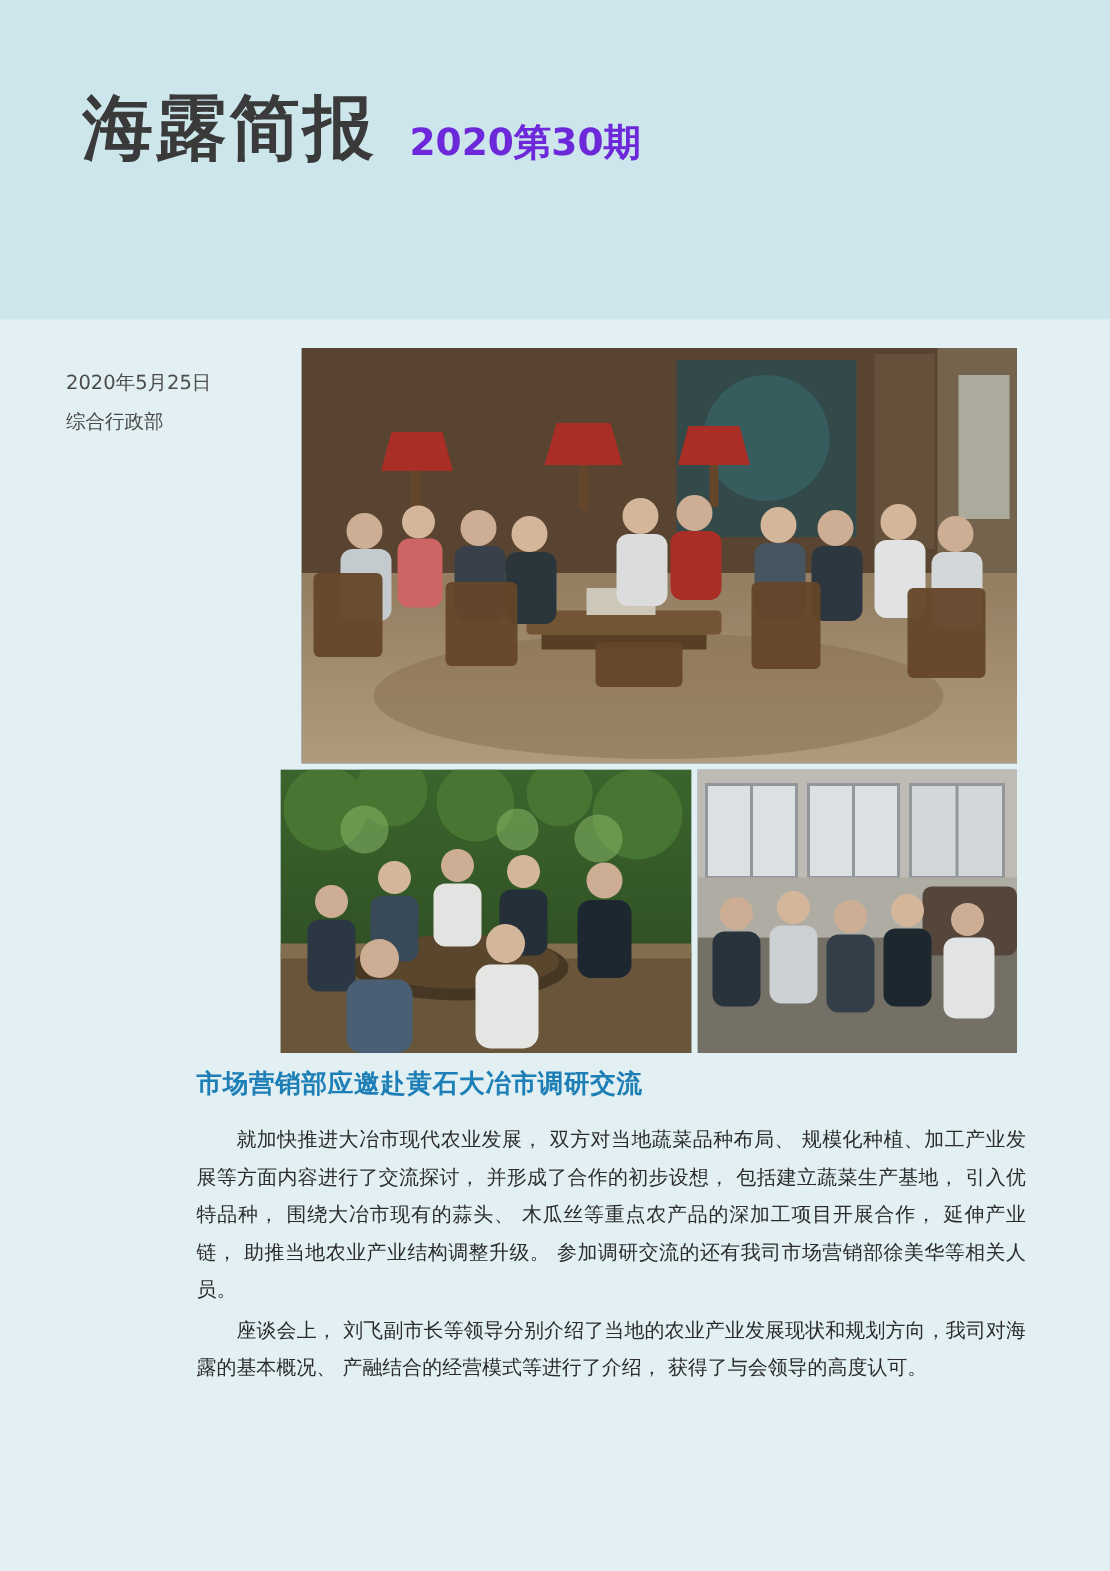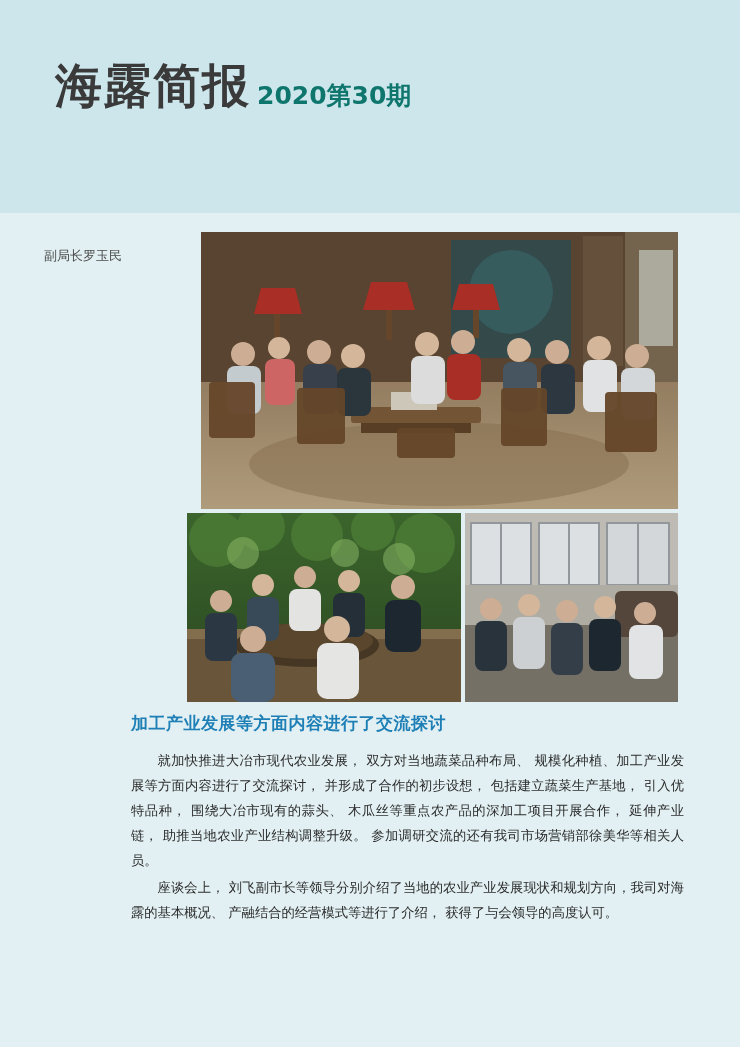--- a/index.html
+++ b/index.html
@@ -41,24 +41,24 @@
   }
   .masthead-title {
     font-family: "DejaVu Sans", "Liberation Sans", sans-serif;
     font-size: 47px;
     font-weight: bold;
     letter-spacing: 2px;
     color: #3a3a3a;
     line-height: 1;
   }
   .masthead-issue {
-    margin-left: 6px;
+    margin-left: 22px;
     font-size: 25px;
     font-weight: bold;
-    color: #0f766e;
+    color: #6d28d9;
     letter-spacing: 0px;
     position: relative;
     top: 2px;
   }
 
   
   .body-bg {
     position: absolute;
     left: 0;
     top: 213px;
@@ -138,21 +138,22 @@
   <div class="header">
     <div class="header-inner">
       <div class="masthead-title">海露简报</div>
       <div class="masthead-issue">2020第30期</div>
     </div>
   </div>
 
   <div class="body-bg"></div>
 
   <div class="meta">
-    <div class="meta-dept">副局长罗玉民</div>
+    <div class="meta-date">2020年5月25日</div>
+    <div class="meta-dept">综合行政部</div>
   </div>
 
   <div class="photo photo-main">
     <svg viewBox="0 0 477 277" preserveAspectRatio="none" aria-hidden="true">
       <defs>
         <linearGradient id="wallG" x1="0" y1="0" x2="0" y2="1">
           <stop offset="0%" stop-color="#6f5a43"></stop>
           <stop offset="100%" stop-color="#4a3a2a"></stop>
         </linearGradient>
         <linearGradient id="floorG" x1="0" y1="0" x2="0" y2="1">
@@ -304,18 +305,18 @@
         <circle cx="140" cy="94" r="11" fill="#e0c0a4"></circle>
           <rect x="124" y="106" width="32" height="52" rx="8" fill="#1f2a33"></rect>
         <circle cx="180" cy="100" r="11" fill="#d8b89c"></circle>
           <rect x="164" y="112" width="34" height="54" rx="8" fill="#eef0f1"></rect>
       </g>
       <rect x="0" y="0" width="213" height="189" fill="#000" opacity="0.05"></rect>
     </svg>
   </div>
 
   <div class="article">
-    <h2 class="article-title">加工产业发展等方面内容进行了交流探讨</h2>
+    <h2 class="article-title">市场营销部应邀赴黄石大冶市调研交流</h2>
     <p>就加快推进大冶市现代农业发展， 双方对当地蔬菜品种布局、 规模化种植、加工产业发展等方面内容进行了交流探讨， 并形成了合作的初步设想， 包括建立蔬菜生产基地， 引入优特品种， 围绕大冶市现有的蒜头、 木瓜丝等重点农产品的深加工项目开展合作， 延伸产业链， 助推当地农业产业结构调整升级。 参加调研交流的还有我司市场营销部徐美华等相关人员。</p>
     <p>座谈会上， 刘飞副市长等领导分别介绍了当地的农业产业发展现状和规划方向，我司对海露的基本概况、 产融结合的经营模式等进行了介绍， 获得了与会领导的高度认可。</p>
   </div>
 
 </div>
 
 </body></html>

